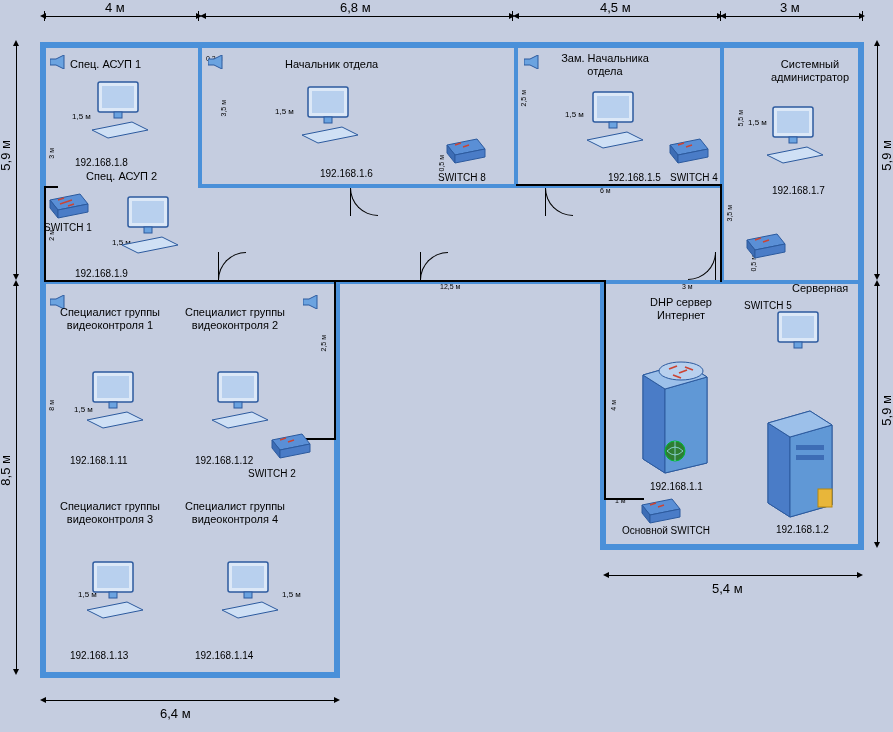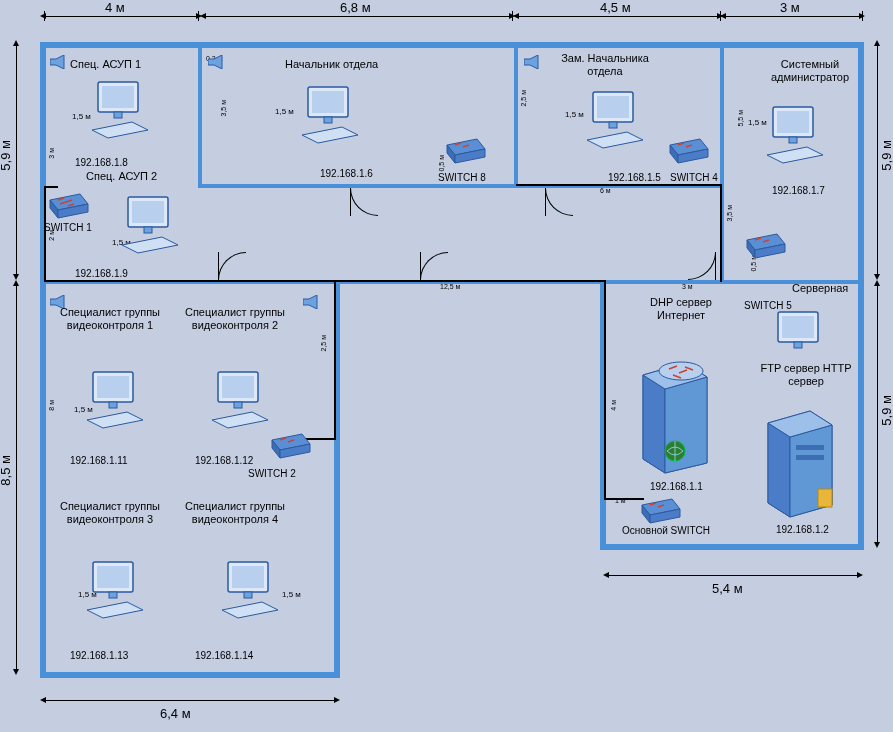--- a/index.html
+++ b/index.html
@@ -243,21 +243,20 @@
   <div class="room-label" style="left:86px; top:170px;">Спец. АСУП 2</div>
   <div class="room-label" style="left:285px; top:58px;">Начальник отдела</div>
   <div class="room-label" style="left:555px; top:52px; width:100px;">Зам. Начальника отдела</div>
   <div class="room-label" style="left:755px; top:58px; width:110px;">Системный администратор</div>
   <div class="room-label" style="left:55px; top:306px; width:110px;">Специалист группы видеоконтроля 1</div>
   <div class="room-label" style="left:180px; top:306px; width:110px;">Специалист группы видеоконтроля 2</div>
   <div class="room-label" style="left:55px; top:500px; width:110px;">Специалист группы видеоконтроля 3</div>
   <div class="room-label" style="left:180px; top:500px; width:110px;">Специалист группы видеоконтроля 4</div>
   <div class="room-label" style="left:792px; top:282px;">Серверная</div>
   <div class="room-label" style="left:636px; top:296px; width:90px;">DHP сервер Интернет</div>
-  <div class="room-label" style="left:756px; top:362px; width:100px;">FTP сервер HTTP сервер</div>
 
   <div class="ip-label" style="left:75px; top:157px;">192.168.1.8</div>
   <div class="ip-label" style="left:75px; top:268px;">192.168.1.9</div>
   <div class="ip-label" style="left:320px; top:168px;">192.168.1.6</div>
   <div class="ip-label" style="left:608px; top:172px;">192.168.1.5</div>
   <div class="ip-label" style="left:772px; top:185px;">192.168.1.7</div>
   <div class="ip-label" style="left:70px; top:455px;">192.168.1.11</div>
   <div class="ip-label" style="left:195px; top:455px;text-align:right;">192.168.1.12</div>
   <div class="ip-label" style="left:70px; top:650px;">192.168.1.13</div>
   <div class="ip-label" style="left:195px; top:650px;">192.168.1.14</div>

